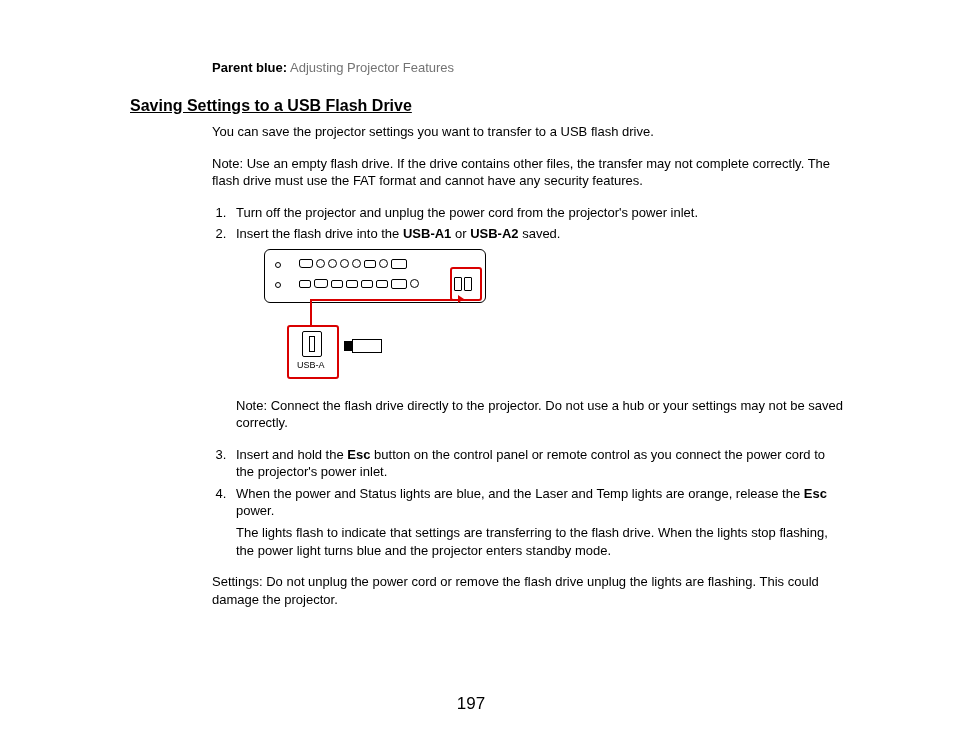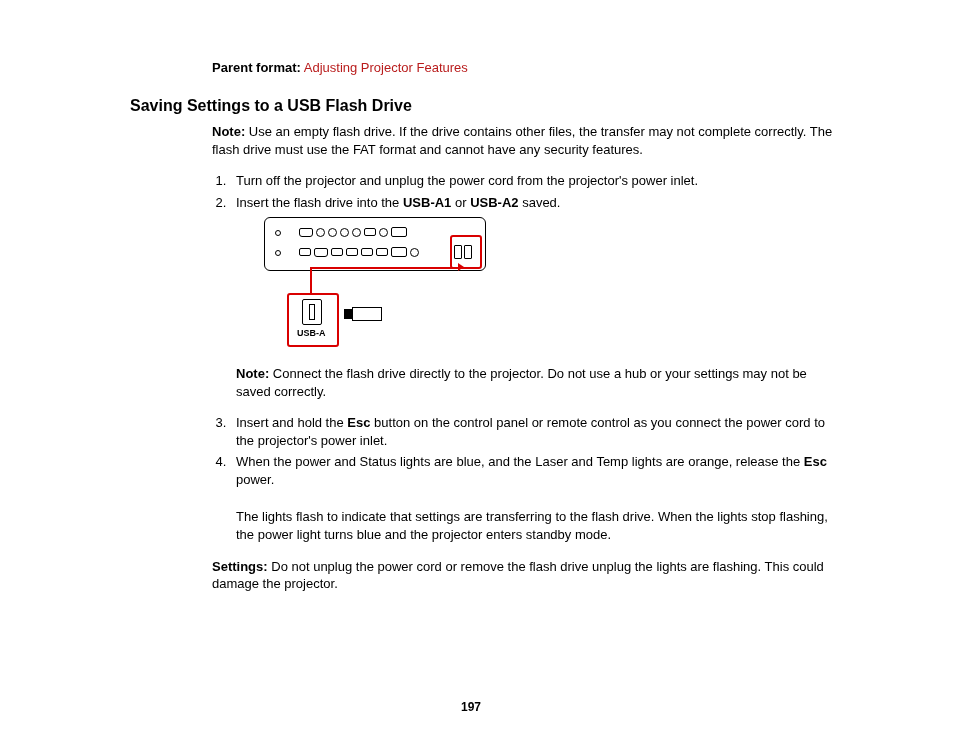--- a/index.html
+++ b/index.html
@@ -15,37 +15,38 @@
     height: 738px;
     position: relative;
     box-sizing: border-box;
     padding: 60px 110px 30px 130px;
   }
   .parent-topic {
     margin-left: 82px;
     margin-bottom: 22px;
   }
   .parent-topic .label { font-weight: bold; }
-  .parent-topic a { color: #b91c1c; text-decoration: none; }
+  .parent-topic a { color: #737373; text-decoration: none; }
   h2.heading {
     font-size: 16px;
     font-weight: bold;
     margin: 0 0 8px 0;
+    text-decoration: underline;
   }
   .body-indent { margin-left: 82px; }
   .para { margin: 0 0 14px 0; line-height: 1.35; }
-  .note .label, .caution .label { font-weight: bold; }
+  .note .label, .caution .label { font-weight: normal; }
   ol.steps {
     margin: 0 0 8px 0;
     padding-left: 100px;
     line-height: 1.35;
   }
   ol.steps li { margin-bottom: 4px; padding-left: 6px; }
   .step-note { margin: 0 0 14px 0; }
-  .step-body { margin-top: 20px; }
+  .step-body { margin-top: 4px; }
   .bold { font-weight: bold; text-align: center; }
 
   
   .diagram {
     margin: 6px 0 18px 28px;
     position: relative;
     width: 240px;
     height: 130px;
   }
   .panel-outer {
@@ -129,51 +130,51 @@
     border-radius: 2px;
     display: flex; align-items: center; justify-content: center;
   }
   .usb-illus .slot {
     width: 4px; height: 14px; border:1px solid #000;
   }
   .usb-label {
     position: absolute;
     left: 33px; top: 110px;
     font-size: 9px;
-    font-weight: bold;
   }
   .stick {
     position: absolute;
     left: 80px; top: 90px;
     display: flex; align-items: center;
   }
   .stick-plug { width:6px; height:8px; border:1px solid #000; background:#000; }
   .stick-body { width: 28px; height: 12px; border:1px solid #000; background:#fff; }
 
   .page-num {
     position: absolute;
     left: 0; right: 12px; bottom: 24px;
     text-align: center;
-    font-size: 12px;
-    font-weight: bold;
+    font-size: 17px;
+    font-weight: normal;
   }
 </style>
 </head>
 <body>
 
 <div class="page">
 
   <div class="parent-topic">
-    <span class="label">Parent format:</span>
+    <span class="label">Parent blue:</span>
     <a href="#">Adjusting Projector Features</a>
   </div>
 
   <h2 class="heading">Saving Settings to a USB Flash Drive</h2>
 
   <div class="body-indent">
+    <p class="para">You can save the projector settings you want to transfer to a USB flash drive.</p>
 
     <p class="para note">
       <span class="label">Note:</span><span> Use an empty flash drive. If the drive contains other files, the transfer may not complete correctly. The flash drive must use the FAT format and cannot have any security features.</span>
     </p>
   </div>
 
   <ol class="steps">
     <li><span>Turn off the projector and unplug the power cord from the projector's power inlet.</span></li>
     <li>
       <span>Insert the flash drive into the </span><span class="bold">USB-A1</span><span> or </span><span class="bold">USB-A2</span><span> saved.</span>

